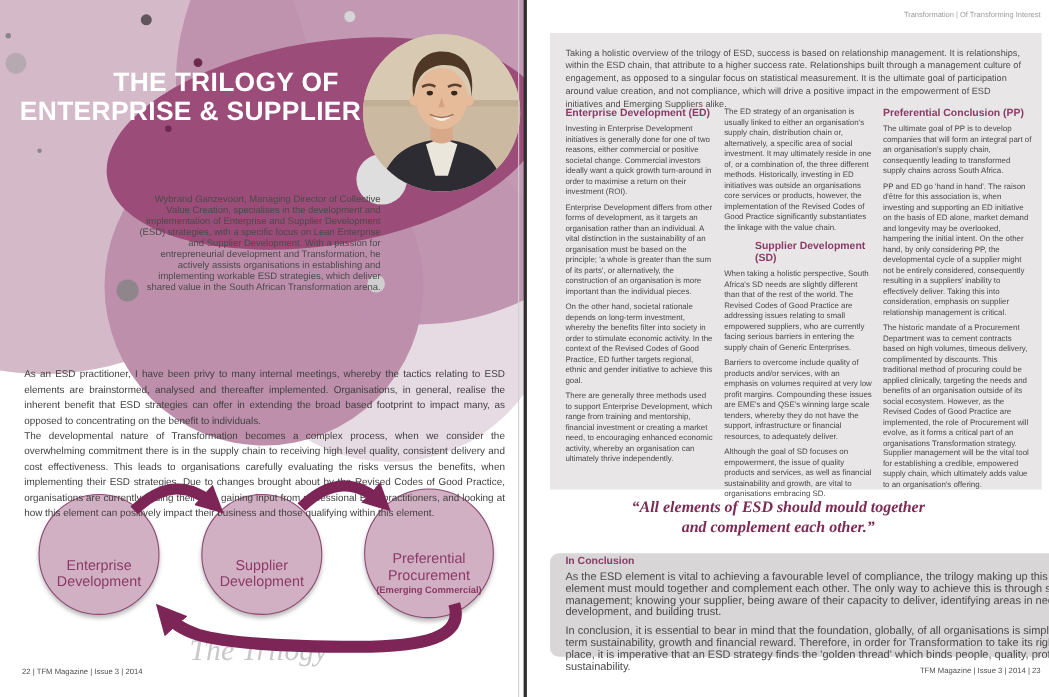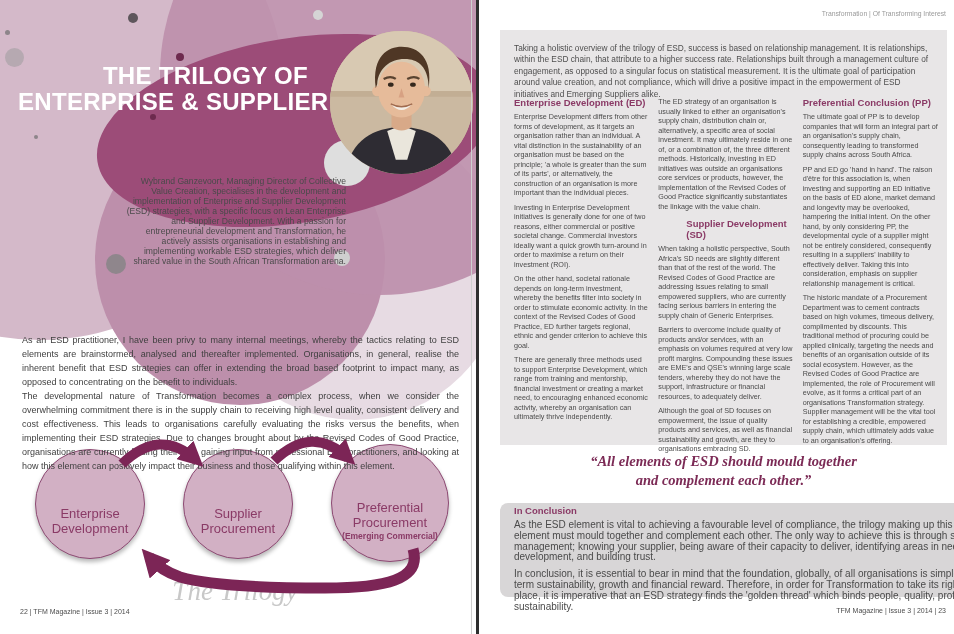--- a/index.html
+++ b/index.html
@@ -36,21 +36,21 @@
   
   #right-page{position:absolute;left:480px;top:0;width:474px;height:634px;background:#fff;overflow:hidden;}
   #section-header{position:absolute;right:8px;top:10px;font-size:6.8px;color:#9a9a9a;}
   #article-panel{position:absolute;left:20px;top:30px;width:447px;height:415px;background:#e8e6e7;border-radius:0;}
   #lead-paragraph{position:absolute;left:14px;top:13px;width:420px;font-size:8.3px;line-height:11.4px;color:#4f4f4f;}
   #columns{position:absolute;left:14px;top:67px;width:424px;display:flex;gap:9px;}
   .col{flex:1;min-width:0;}
   .col-heading{font-size:9.5px;font-weight:bold;color:#8a3a66;margin:0 0 4px 0;}
   .col-heading.mid{margin-top:7px;margin-left:28px;}
   .col p{margin:0 0 5px 0;font-size:7.2px;line-height:9.5px;color:#4a4a4a;text-align:left;}
-  #pull-quote{position:absolute;left:20px;top:452px;width:447px;text-align:center;color:#7c2b56;
+  #pull-quote{position:absolute;left:4px;top:452px;width:447px;text-align:center;color:#7c2b56;
               font-family:"Liberation Serif",serif;font-style:italic;font-weight:bold;
               font-size:14.5px;line-height:19px;}
   #conclusion-box{position:absolute;left:20px;top:503px;width:502px;height:94px;background:#d8d6d7;
                   border-radius:8px;box-sizing:border-box;padding:2px 14px;}
   #conclusion-heading{font-size:9.5px;font-weight:bold;color:#8a3a66;margin:0 0 4px 0;}
   #conclusion-box p{margin:0 0 6px 0;font-size:10px;line-height:10.8px;color:#4a4a4a;}
 </style>
 </head>
 <body>
 
@@ -105,21 +105,21 @@
 
     <div id="author-bio">Wybrand Ganzevoort, Managing Director of Collective Value Creation, specialises in the development and implementation of Enterprise and Supplier Development (ESD) strategies, with a specific focus on Lean Enterprise and Supplier Development. With a passion for entrepreneurial development and Transformation, he actively assists organisations in establishing and implementing workable ESD strategies, which deliver shared value in the South African Transformation arena.</div>
 
     <div class="body-par" style="top:333px;">As an ESD practitioner, I have been privy to many internal meetings, whereby the tactics relating to ESD elements are brainstormed, analysed and thereafter implemented. Organisations, in general, realise the inherent benefit that ESD strategies can offer in extending the broad based footprint to impact many, as opposed to concentrating on the benefit to individuals.</div>
     <div class="body-par" style="top:389px;">The developmental nature of Transformation becomes a complex process, when we consider the overwhelming commitment there is in the supply chain to receiving high level quality, consistent delivery and cost effectiveness. This leads to organisations carefully evaluating the risks versus the benefits, when implementing their ESD strategies. Due to changes brought about by the Revised Codes of Good Practice, organisations are currently finding their feet, gaining input from professional ESD practitioners, and looking at how this element can positively impact their business and those qualifying within this element.</div>
 
     <div class="diag-circle" style="left:35px;top:449px;width:108px;height:108px;">
       <div class="diag-label">Enterprise Development</div>
     </div>
     <div class="diag-circle" style="left:183px;top:449px;width:108px;height:108px;">
-      <div class="diag-label">Supplier Procurement</div>
+      <div class="diag-label">Supplier Development</div>
     </div>
     <div class="diag-circle" style="left:331px;top:444px;width:116px;height:116px;align-items:center;">
       <div class="diag-label">Preferential Procurement</div>
       <div class="diag-sublabel">(Emerging Commercial)</div>
     </div>
 
     <svg id="diagram-arrows" width="477" height="634">
       <defs>
         <marker id="ah" viewBox="0 0 10 10" refX="6" refY="5" markerWidth="2.5" markerHeight="2.5" orient="auto-start-reverse">
           <path d="M0 0 L10 5 L0 10 z" fill="#7c2556"></path>
@@ -141,31 +141,31 @@
   <div id="right-page">
 
     <div id="section-header">Transformation | Of Transforming Interest</div>
 
     <div id="article-panel">
       <div id="lead-paragraph">Taking a holistic overview of the trilogy of ESD, success is based on relationship management. It is relationships, within the ESD chain, that attribute to a higher success rate. Relationships built through a management culture of engagement, as opposed to a singular focus on statistical measurement. It is the ultimate goal of participation around value creation, and not compliance, which will drive a positive impact in the empowerment of ESD initiatives and Emerging Suppliers alike.</div>
 
       <div id="columns">
         <div class="col">
           <div class="col-heading">Enterprise Development (ED)</div>
+          <p>Investing in Enterprise Development initiatives is generally done for one of two reasons, either commercial or positive societal change. Commercial investors ideally want a quick growth turn-around in order to maximise a return on their investment (ROI).</p>
           <p>Enterprise Development differs from other forms of development, as it targets an organisation rather than an individual. A vital distinction in the sustainability of an organisation must be based on the principle; 'a whole is greater than the sum of its parts', or alternatively, the construction of an organisation is more important than the individual pieces.</p>
-          <p>Investing in Enterprise Development initiatives is generally done for one of two reasons, either commercial or positive societal change. Commercial investors ideally want a quick growth turn-around in order to maximise a return on their investment (ROI).</p>
-          <p>On the other hand, societal rationale depends on long-term investment, whereby the benefits filter into society in order to stimulate economic activity. In the context of the Revised Codes of Good Practice, ED further targets regional, ethnic and gender criterion to achieve this goal.</p>
+          <p>On the other hand, societal rationale depends on long-term investment, whereby the benefits filter into society in order to stimulate economic activity. In the context of the Revised Codes of Good Practice, ED further targets regional, ethnic and gender initiative to achieve this goal.</p>
           <p>There are generally three methods used to support Enterprise Development, which range from training and mentorship, financial investment or creating a market need, to encouraging enhanced economic activity, whereby an organisation can ultimately thrive independently.</p>
         </div>
         <div class="col">
           <p>The ED strategy of an organisation is usually linked to either an organisation's supply chain, distribution chain or, alternatively, a specific area of social investment. It may ultimately reside in one of, or a combination of, the three different methods. Historically, investing in ED initiatives was outside an organisations core services or products, however, the implementation of the Revised Codes of Good Practice significantly substantiates the linkage with the value chain.</p>
           <div class="col-heading mid">Supplier Development (SD)</div>
           <p>When taking a holistic perspective, South Africa's SD needs are slightly different than that of the rest of the world. The Revised Codes of Good Practice are addressing issues relating to small empowered suppliers, who are currently facing serious barriers in entering the supply chain of Generic Enterprises.</p>
           <p>Barriers to overcome include quality of products and/or services, with an emphasis on volumes required at very low profit margins. Compounding these issues are EME's and QSE's winning large scale tenders, whereby they do not have the support, infrastructure or financial resources, to adequately deliver.</p>
-          <p>Although the goal of SD focuses on empowerment, the issue of quality products and services, as well as financial sustainability and growth, are they to organisations embracing SD.</p>
+          <p>Although the goal of SD focuses on empowerment, the issue of quality products and services, as well as financial sustainability and growth, are vital to organisations embracing SD.</p>
         </div>
         <div class="col">
           <div class="col-heading">Preferential Conclusion (PP)</div>
           <p>The ultimate goal of PP is to develop companies that will form an integral part of an organisation's supply chain, consequently leading to transformed supply chains across South Africa.</p>
           <p>PP and ED go 'hand in hand'. The raison d'être for this association is, when investing and supporting an ED initiative on the basis of ED alone, market demand and longevity may be overlooked, hampering the initial intent. On the other hand, by only considering PP, the developmental cycle of a supplier might not be entirely considered, consequently resulting in a suppliers' inability to effectively deliver. Taking this into consideration, emphasis on supplier relationship management is critical.</p>
           <p>The historic mandate of a Procurement Department was to cement contracts based on high volumes, timeous delivery, complimented by discounts. This traditional method of procuring could be applied clinically, targeting the needs and benefits of an organisation outside of its social ecosystem. However, as the Revised Codes of Good Practice are implemented, the role of Procurement will evolve, as it forms a critical part of an organisations Transformation strategy. Supplier management will be the vital tool for establishing a credible, empowered supply chain, which ultimately adds value to an organisation's offering.</p>
         </div>
       </div>
     </div>
 

